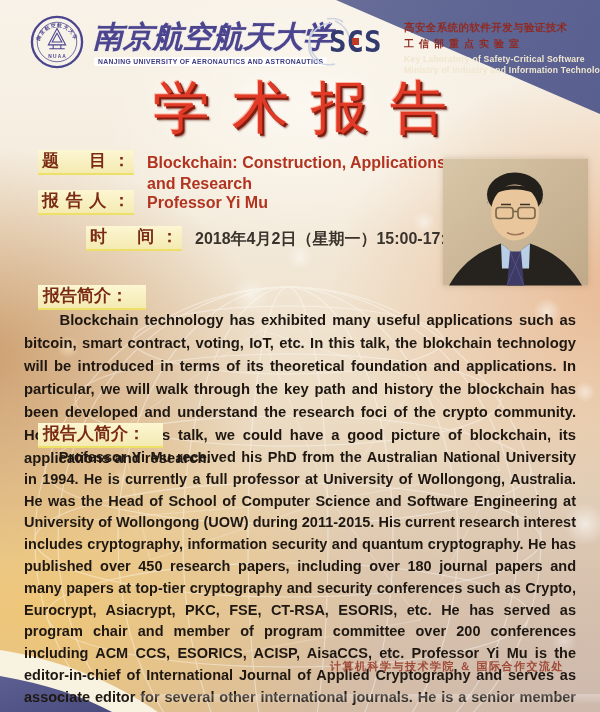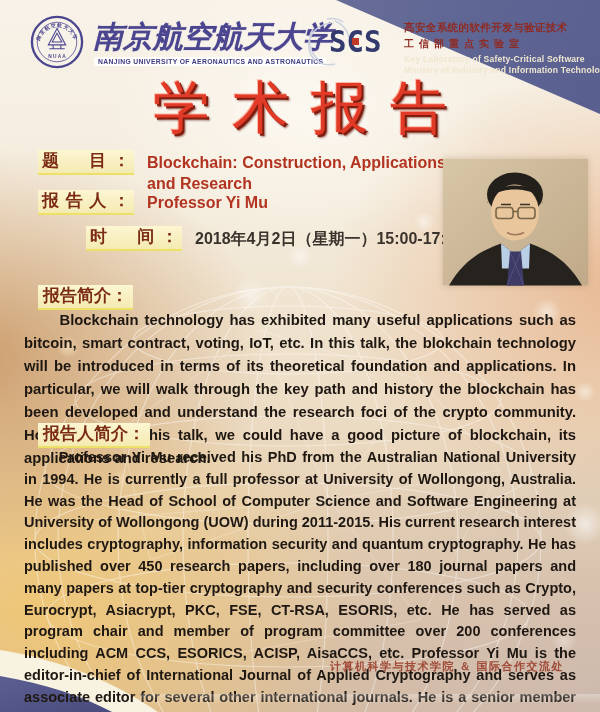--- a/index.html
+++ b/index.html
@@ -78,21 +78,21 @@
     white-space:nowrap;
   }
   .fvalue{margin-left:13px;font-size:16px;line-height:21px;font-weight:bold;padding-top:2px;}
   .v-red{color:#b23420;width:320px;}
   .v-dark{color:#3a332c;}
 
   
   .sec-label{
     position:absolute;left:38px;display:inline-block;
     background:linear-gradient(180deg,#fcf6d2,#f4eab2);border-bottom:2px solid #ece066;
-    color:#7b2a14;font-weight:bold;font-size:17px;line-height:22px;padding:0 5px 1px 5px;white-space:nowrap;
+    color:#7b2a14;font-weight:bold;font-size:17px;line-height:22px;padding:0 18px 1px 5px;white-space:nowrap;
   }
   .para{
     position:absolute;left:24px;width:552px;color:#1f1812;
     text-align:justify;font-weight:bold;
   }
   .para1{top:309px;font-size:14.8px;line-height:23px;text-indent:2.4em;}
   .para2{top:447px;font-size:14.5px;line-height:21.8px;text-indent:2.4em;}
 
   
   .photo{position:absolute;left:443px;top:158px;width:145px;height:128px;box-shadow:0 0 6px rgba(120,90,60,.25);}

